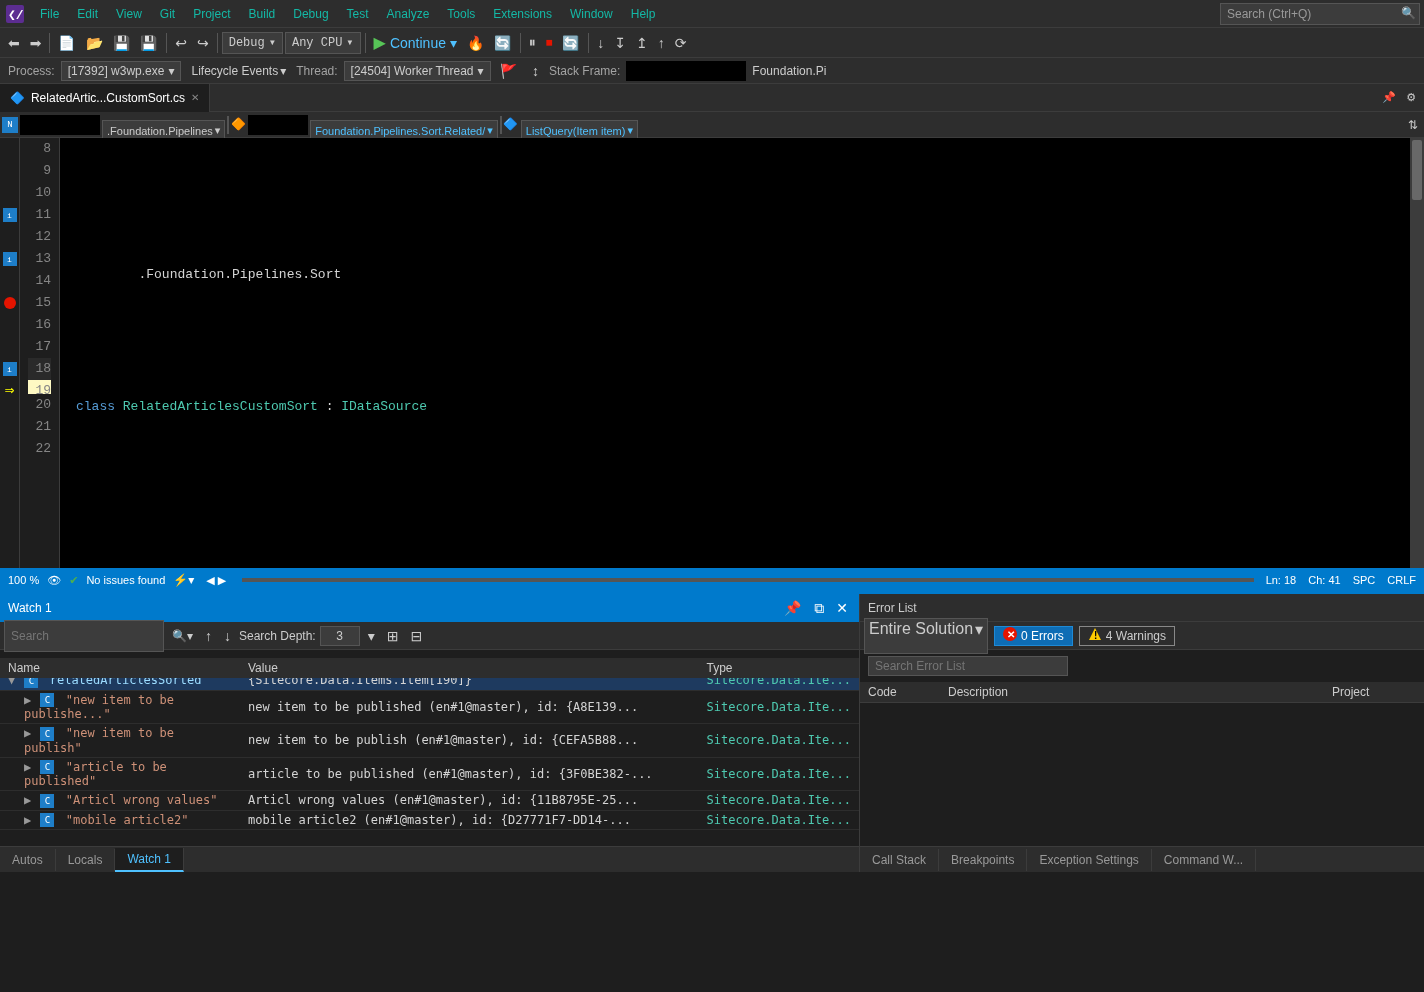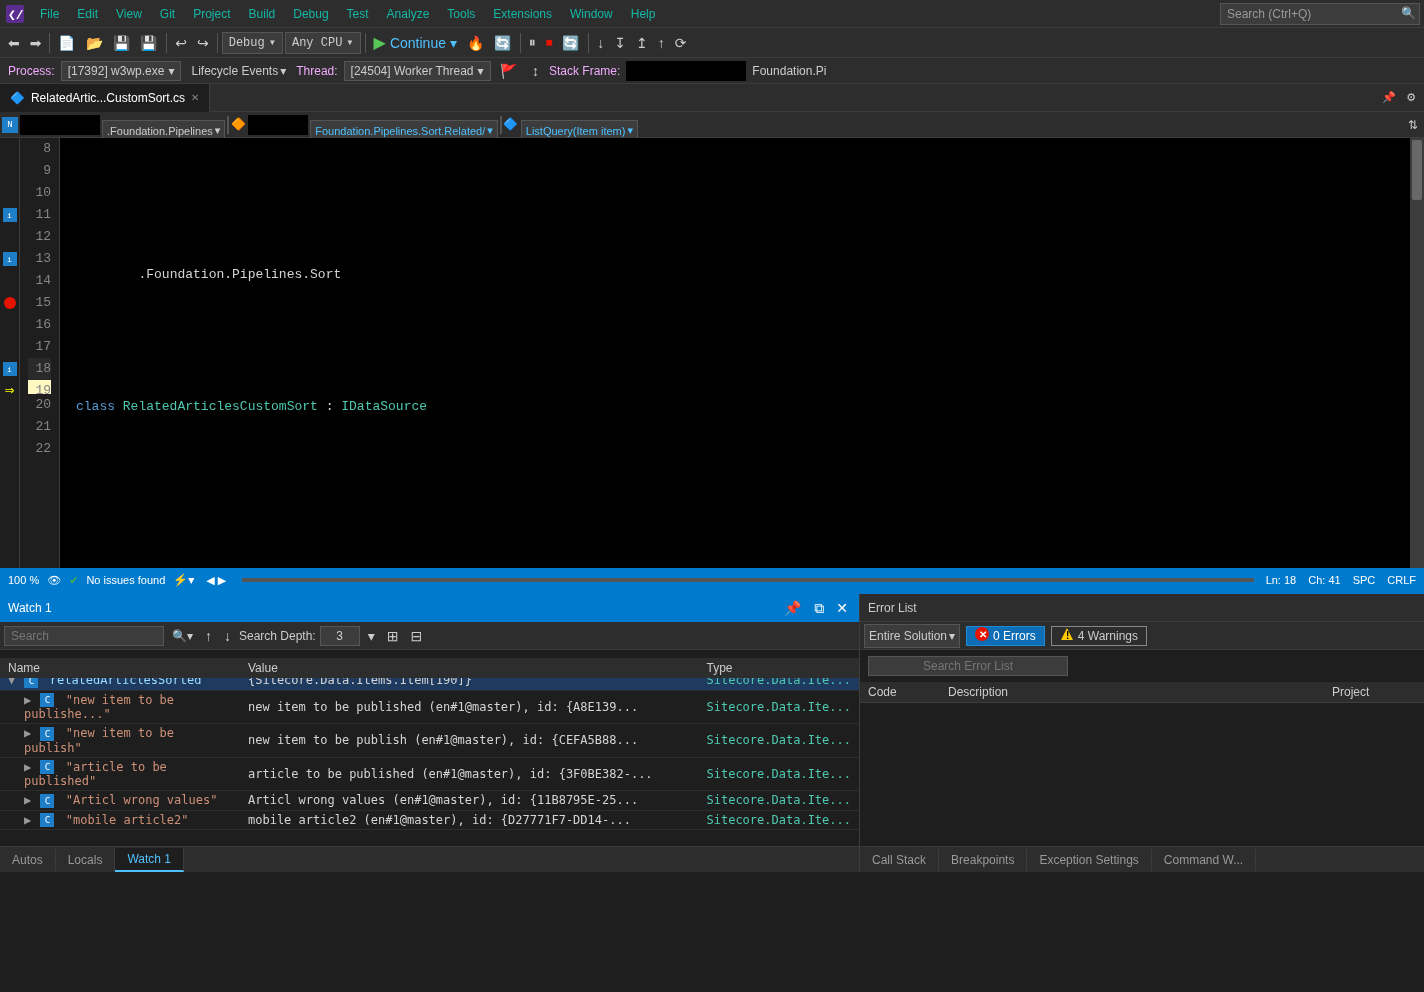--- a/index.html
+++ b/index.html
@@ -93,21 +93,21 @@
       background: #2d2d2d;
       display: flex;
       align-items: center;
       height: 26px;
       padding: 0 8px;
       gap: 6px;
       border-bottom: 1px solid #3c3c3c;
       font-size: 12px;
       font-family: 'Segoe UI', sans-serif;
     }
-    .process-label { color: #f0abfc; }
+    .process-label { color: #a3a3a3; }
     .process-dropdown {
       background: #3c3c3c;
       border: 1px solid #555;
       color: #ccc;
       padding: 1px 6px;
       font-size: 12px;
       height: 20px;
       display: flex;
       align-items: center;
       gap: 4px;
@@ -288,21 +288,21 @@
       padding: 0 4px;
       gap: 4px;
       border-bottom: 1px solid #3c3c3c;
     }
     .watch-search {
       background: #3c3c3c;
       border: 1px solid #555;
       color: #ccc;
       padding: 2px 6px;
       font-size: 12px;
-      height: 20px;
+      height: 32px;
       width: 160px;
       font-family: 'Segoe UI', sans-serif;
     }
     .watch-depth-label { color: #ccc; font-size: 12px; font-family: 'Segoe UI', sans-serif; }
     .watch-depth-input {
       background: #3c3c3c;
       border: 1px solid #555;
       color: #ccc;
       padding: 2px 4px;
       font-size: 12px;
@@ -404,24 +404,24 @@
       height: 28px;
       padding: 0 4px;
       gap: 6px;
       border-bottom: 1px solid #3c3c3c;
     }
     .error-dropdown {
       background: #3c3c3c;
       border: 1px solid #555;
       color: #ccc;
       padding: 1px 4px;
-      font-size: 12px;
-      height: 24px;
-      display: flex;
-      align-items: center;
+      font-size: 16px;
+      height: 36px;
+      display: flex;
+      align-items: flex-start;
       gap: 2px;
       cursor: pointer;
       font-family: 'Segoe UI', sans-serif;
     }
     .error-btn {
       background: #0e6db5;
       border: 1px solid #1e8ad6;
       color: white;
       padding: 1px 8px;
       font-size: 12px;
@@ -448,21 +448,20 @@
     .error-search {
       background: #3c3c3c;
       border: 1px solid #555;
       color: #ccc;
       padding: 2px 6px;
       font-size: 12px;
       height: 20px;
       width: 200px;
       font-family: 'Segoe UI', sans-serif;
       margin: 4px 8px;
-      text-align: center;
     }
     .error-table {
       flex: 1;
       overflow: auto;
       font-size: 12px;
       font-family: 'Segoe UI', sans-serif;
     }
     .error-table table {
       width: 100%;
       border-collapse: collapse;

